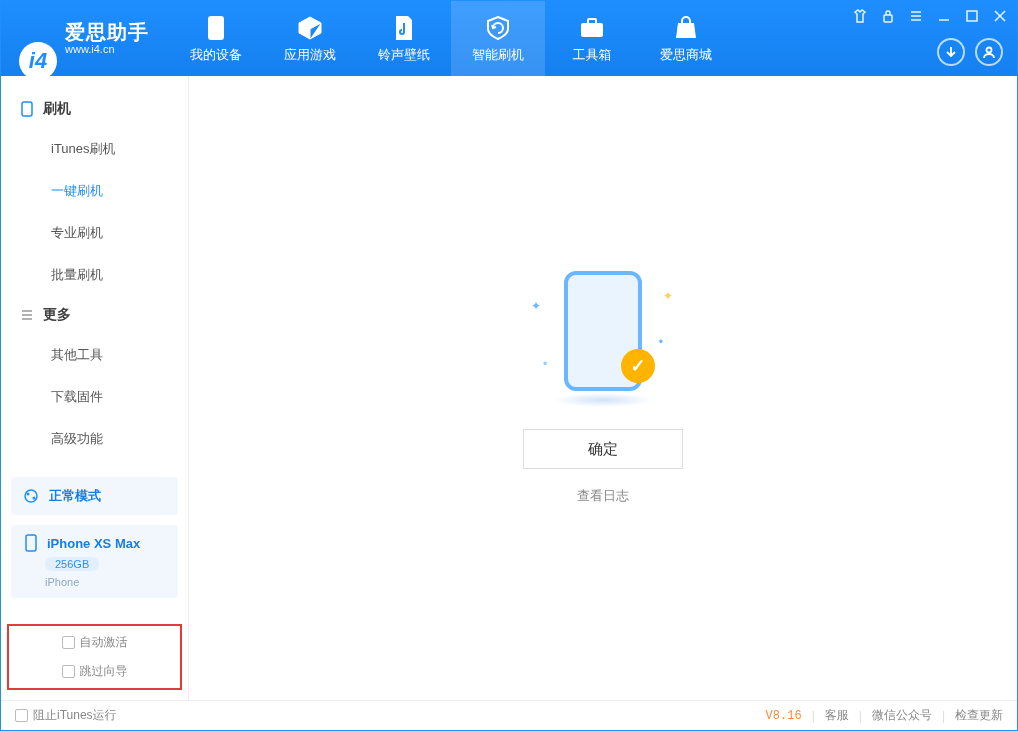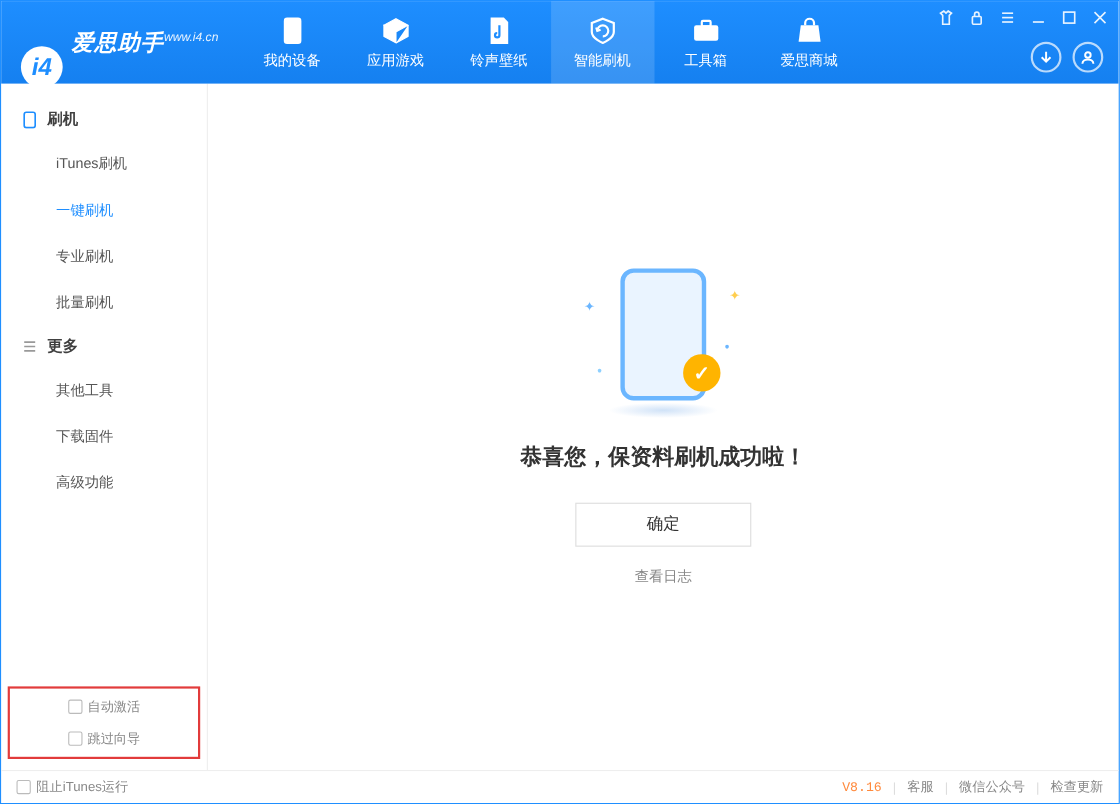--- a/index.html
+++ b/index.html
@@ -3,21 +3,21 @@
 <meta charset="utf-8">
 <style>
 * { margin: 0; padding: 0; box-sizing: border-box; font-family: "Microsoft YaHei", Arial, sans-serif; }
 body { background: #fff; width: 1018px; height: 731px; overflow: hidden; border: 1px solid #1f8fff; }
 
 
 .header { height: 75px; background: linear-gradient(to bottom, #1e8eff, #1580f0); display: flex; align-items: center; position: relative; }
 .logo-block { display: flex; align-items: center; padding: 0 20px 0 18px; color: #fff; }
 .logo-circle { width: 38px; height: 38px; border-radius: 50%; background: #fff; display: flex; align-items: center; justify-content: center; margin-right: 8px; margin-top: 45px; }
 .logo-circle span { color: #1e8eff; font-size: 22px; font-weight: 900; font-style: italic; }
-.logo-text { display: flex; flex-direction: row; line-height: 1.1; font-style: italic; }
+.logo-text { display: flex; flex-direction: column; line-height: 1.1; }
 .logo-title { font-size: 20px; font-weight: 700; letter-spacing: 1px; }
 .logo-sub { font-size: 11px; opacity: 0.9; }
 
 .nav { display: flex; height: 100%; text-align: center; }
 .nav-item { width: 94px; height: 100%; display: flex; flex-direction: column; align-items: center; justify-content: center; color: #fff; cursor: pointer; position: relative; }
 .nav-item.active { background: rgba(255,255,255,0.15); }
 .nav-icon { width: 28px; height: 28px; margin-bottom: 4px; display: flex; align-items: center; justify-content: center; }
 .nav-label { font-size: 13px; }
 
 .window-controls { position: absolute; right: 8px; top: 6px; display: flex; gap: 10px; align-items: center; color: #fff; }
@@ -215,20 +215,44 @@
               <line x1="2" y1="11" x2="12" y2="11"></line>
             </svg>
           </span>
         <span>更多</span>
       </div>
       <div class="side-item">其他工具</div>
       <div class="side-item">下载固件</div>
       <div class="side-item">高级功能</div>
     </div>
 
+    <div class="side-bottom">
+      <div class="mode-card">
+        <span class="side-icon">
+            <svg width="16" height="16" viewBox="0 0 16 16">
+              <circle cx="8" cy="8" r="6" fill="none" stroke="#1e8eff" stroke-width="1.5"></circle>
+              <circle cx="5" cy="6" r="1.5" fill="#1e8eff"></circle>
+              <circle cx="11" cy="10" r="1.5" fill="#1e8eff"></circle>
+            </svg>
+          </span>
+        <span>正常模式</span>
+      </div>
+      <div class="device-card">
+        <div class="device-name-row">
+          <span class="side-icon">
+              <svg width="14" height="18" viewBox="0 0 14 18">
+                <rect x="2" y="1" width="10" height="16" rx="2" fill="none" stroke="#1e8eff" stroke-width="1.5"></rect>
+              </svg>
+            </span>
+          <span>iPhone XS Max</span>
+        </div>
+        <span class="device-storage">256GB</span>
+        <span class="device-type">iPhone</span>
+      </div>
+    </div>
 
     <div class="side-checks">
       <label class="chk">
         <span class="chk-box"></span>
         <span>自动激活</span>
       </label>
       <label class="chk">
         <span class="chk-box"></span>
         <span>跳过向导</span>
       </label>
@@ -238,21 +262,20 @@
   <div class="main">
     <div class="success-illu">
       <div class="shadow"></div>
       <div class="phone"></div>
       <div class="badge">✓</div>
       <div class="sparkle sp1">✦</div>
       <div class="sparkle sp2">✦</div>
       <div class="sparkle sp3">•</div>
       <div class="sparkle sp4">•</div>
     </div>
-    <div class="success-title">恭喜您，保资料刷机成功啦！</div>
     <button class="confirm-btn">确定</button>
     <a class="view-log">查看日志</a>
   </div>
 </div>
 
 <div class="footer">
   <label class="chk">
     <span class="chk-box"></span>
     <span>阻止iTunes运行</span>
   </label>

